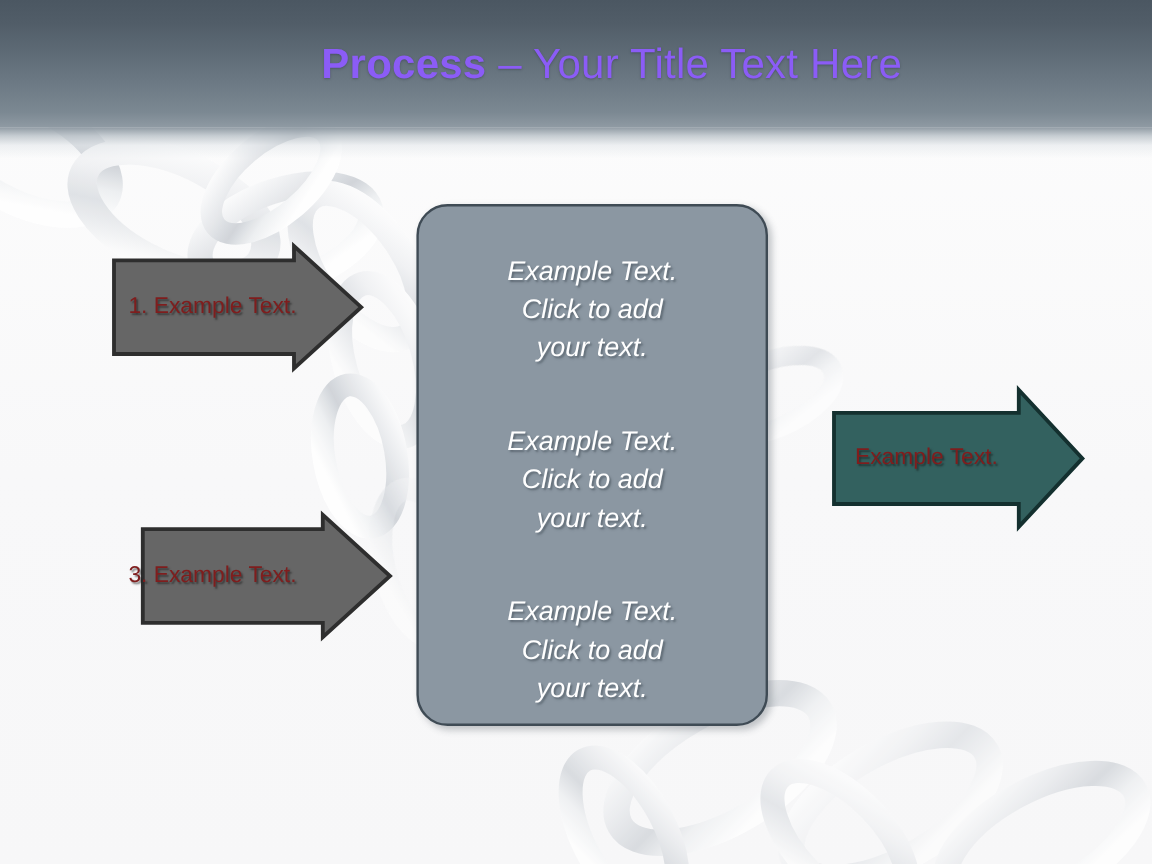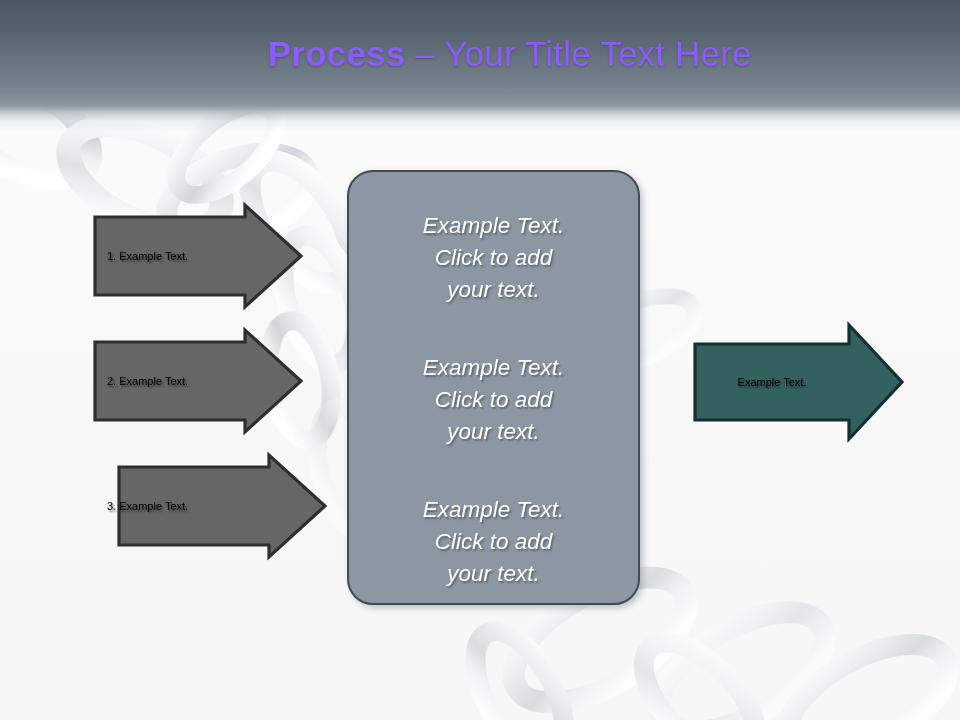--- a/index.html
+++ b/index.html
@@ -77,22 +77,22 @@
   
   .arrow {
     position: absolute;
     z-index: 10;
   }
   .arrow svg { display: block; overflow: visible; }
   .arrow-label {
     position: absolute;
     display: flex;
     align-items: center;
-    color: #000000;
-    font-size: 11px;
+    color: #7f1d1d;
+    font-size: 19px;
     white-space: pre;
     text-shadow: 1.5px 1.5px 1.6px rgba(20,20,20,0.55);
     pointer-events: none;
   }
 
   
   .panel {
     position: absolute;
     left: 347px;
     top: 170px;
@@ -210,28 +210,22 @@
     </span>
   </div>
 
   <div class="arrow" style="left:93px; top:203px;">
     <svg width="210" height="106" viewBox="0 0 210 106">
       <path d="M2,14 L152,14 L152,2 L208,53 L152,104 L152,92 L2,92 Z" fill="#666666" stroke="#2e2e2e" stroke-width="3.2" stroke-linejoin="miter"></path>
     </svg>
     <div class="arrow-label" style="left:14px; top:0; width:150px; height:106px;">1. Example Text.</div>
   </div>
 
-  <div class="arrow" style="left:93px; top:328px;">
-    <svg width="210" height="106" viewBox="0 0 210 106">
-      <path d="M2,14 L152,14 L152,2 L208,53 L152,104 L152,92 L2,92 Z" fill="#666666" stroke="#2e2e2e" stroke-width="3.2" stroke-linejoin="miter"></path>
-    </svg>
-    <div class="arrow-label" style="left:14px; top:0; width:150px; height:106px;">2. Example Text.</div>
-  </div>
-
-  <div class="arrow" style="left:93px; top:453px;padding-left:24px;">
+
+  <div class="arrow" style="left:93px; top:427px;padding-left:24px;">
     <svg width="210" height="106" viewBox="0 0 210 106">
       <path d="M2,14 L152,14 L152,2 L208,53 L152,104 L152,92 L2,92 Z" fill="#666666" stroke="#2e2e2e" stroke-width="3.2" stroke-linejoin="miter"></path>
     </svg>
     <div class="arrow-label" style="left:14px; top:0; width:150px; height:106px;">3. Example Text.</div>
   </div>
 
   <div class="panel">
     <div class="panel-inner">
       <div class="panel-block">Example Text.
 Click  to add

